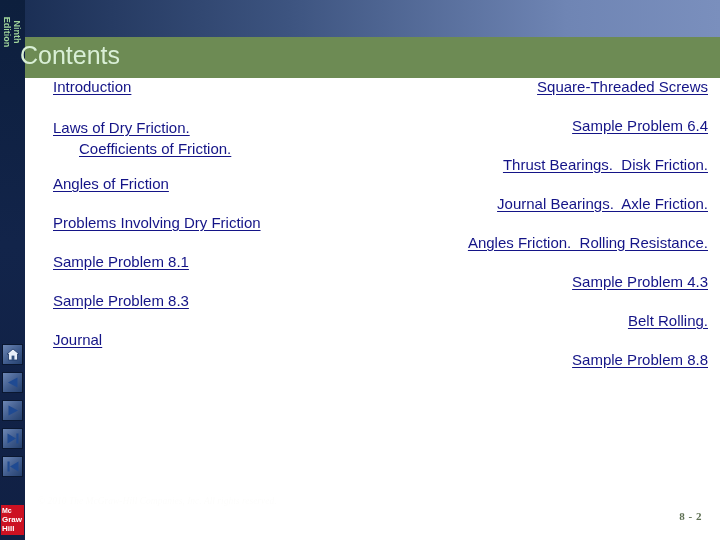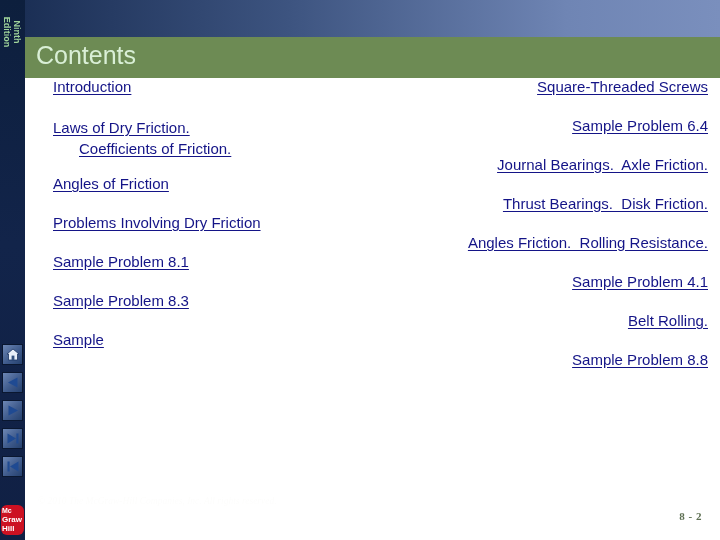--- a/index.html
+++ b/index.html
@@ -70,21 +70,20 @@
     height: 30px;
     background: #cc1122;
     color: #ffffff;
     font-size: 8px;
     font-weight: bold;
     line-height: 9px;
     text-align: left;
     padding: 1px 0 0 1px;
     box-sizing: border-box;
     font-family: "Liberation Sans", sans-serif;
-    border-radius: 6px;
   }
   #mh-logo span { display: block; }
   #mh-logo .mh-mc { font-size: 7px; }
 
   
   #header-bar {
     position: absolute;
     left: 25px; top: 0;
     width: 695px;
     height: 37px;
@@ -105,21 +104,21 @@
   
   #subheader-bar {
     position: absolute;
     left: 25px; top: 37px;
     width: 695px;
     height: 41px;
     background: #6d8b54;
   }
   #subheader-title {
     position: absolute;
-    left: 36px;
+    left: 20px;
     top: 41px;
     color: #d9efd6;
     font-size: 25px;
     font-weight: normal;
     letter-spacing: 0px;
     white-space: nowrap;
     font-family: "Liberation Sans", sans-serif;
   }
 
   
@@ -261,35 +260,35 @@
       <a class="toc-link two-line" href="#"><span class="u">Laws of Dry Friction.</span><span class="u2">Coefficients of Friction.</span></a>
 
       <a class="toc-link" href="#"><span class="u">Angles of Friction</span></a>
 
       <a class="toc-link" href="#"><span class="u">Problems Involving Dry Friction</span></a>
 
       <a class="toc-link" href="#"><span class="u">Sample Problem 8.1</span></a>
 
       <a class="toc-link" href="#"><span class="u">Sample Problem 8.3</span></a>
 
-      <a class="toc-link" href="#"><span class="u">Sample</span></a>
+      <a class="toc-link" href="#"><span class="u">Journal</span></a>
     </div>
 
     <div class="toc-col" id="col-right">
       <a class="toc-link" href="#"><span class="u">Square-Threaded Screws</span></a>
 
       <a class="toc-link" href="#"><span class="u">Sample Problem 6.4</span></a>
 
+      <a class="toc-link" href="#"><span class="u">Thrust Bearings.  Disk Friction.</span></a>
+
       <a class="toc-link" href="#"><span class="u">Journal Bearings.  Axle Friction.</span></a>
 
-      <a class="toc-link" href="#"><span class="u">Thrust Bearings.  Disk Friction.</span></a>
-
       <a class="toc-link" href="#"><span class="u">Angles Friction.  Rolling Resistance.</span></a>
 
-      <a class="toc-link" href="#"><span class="u">Sample Problem 4.1</span></a>
+      <a class="toc-link" href="#"><span class="u">Sample Problem 4.3</span></a>
 
       <a class="toc-link" href="#"><span class="u">Belt Rolling.</span></a>
 
       <a class="toc-link" href="#"><span class="u">Sample Problem 8.8</span></a>
     </div>
   </div>
 
   <div id="footer-copyright">© 2010 The McGraw-Hill Companies, Inc. All rights reserved.</div>
   <div id="page-number">8 - 2</div>
 

